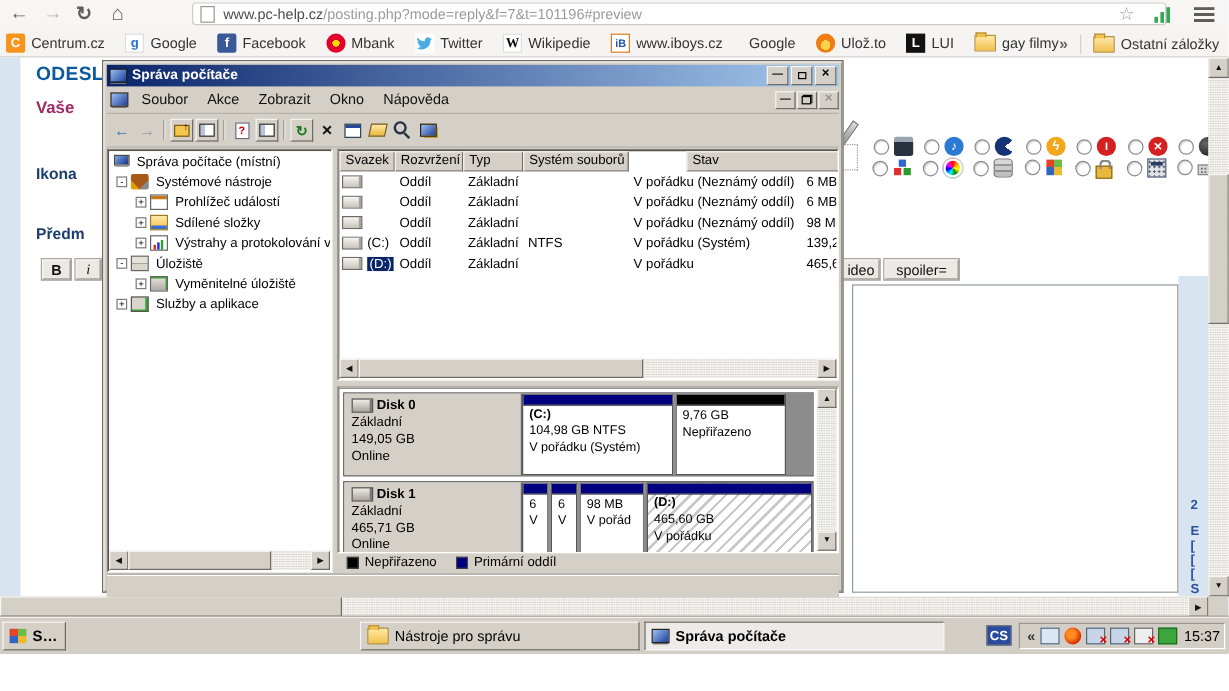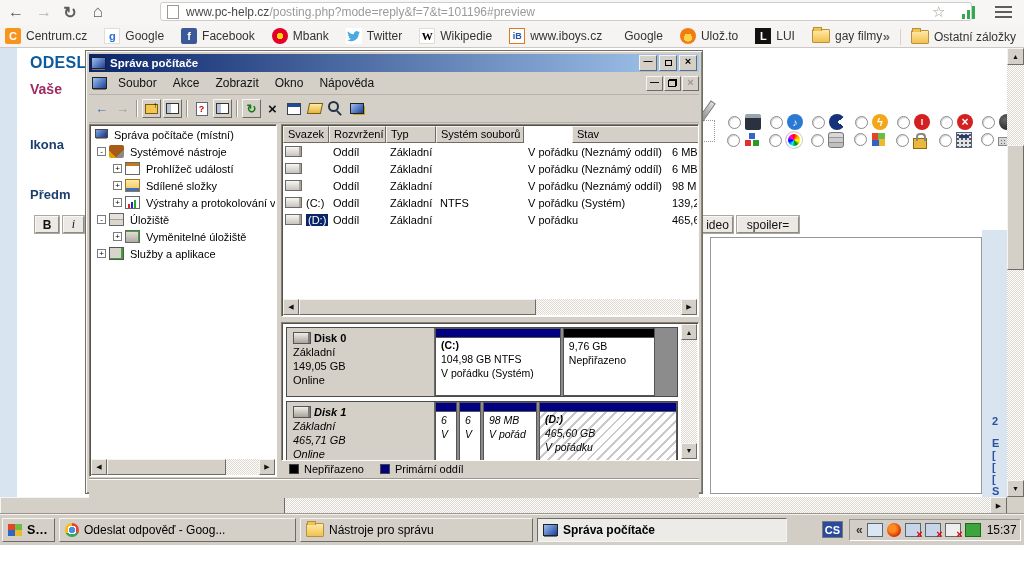--- a/index.html
+++ b/index.html
@@ -571,21 +571,21 @@
                 </div>
                 <div class="part" style="width:38%;">
                   <div class="bar" style="background:#000000;"></div>
                   <div class="pl plb"></div>
                   <div class="pl">9,76 GB</div>
                   <div class="pl">Nepřiřazeno</div>
                 </div>
               </div>
             </div>
 
-            <div class="diskrow" style="top:77px;font-style:italic;">
+            <div class="diskrow" style="top:77px;">
               <div class="dinfo">
                 <div class="dname">
                     <span class="disk-ic"></span>
                     <span>Disk 1</span>
                   </div>
                 <div>Základní</div>
                 <div>465,71 GB</div>
                 <div>Online</div>
               </div>
               <div class="parts">
@@ -637,24 +637,20 @@
     </div>
 
     <div class="statusbar"></div>
   </div>
 
   <div class="taskbar">
     <div class="tkbtn raised" style="left:2px;width:53px;">
       <span class="winflag"></span>
       <span class="lab" style="font-weight:bold;font-size:12.5px;">Start</span>
     </div>
-    <div class="tkbtn raised" style="left:59px;width:237px;">
-      <span class="chromeball"></span>
-      <span class="lab">Odeslat odpověď - Goog...</span>
-    </div>
     <div class="tkbtn raised" style="left:300px;width:233px;">
       <span class="folder-ic"></span>
       <span class="lab">Nástroje pro správu</span>
     </div>
     <div class="tkbtn pressed" style="left:537px;width:250px;">
       <span class="mini-pc"></span>
       <span class="lab">Správa počítače</span>
     </div>
     <div class="csbadge">CS</div>
     <div class="tray">

